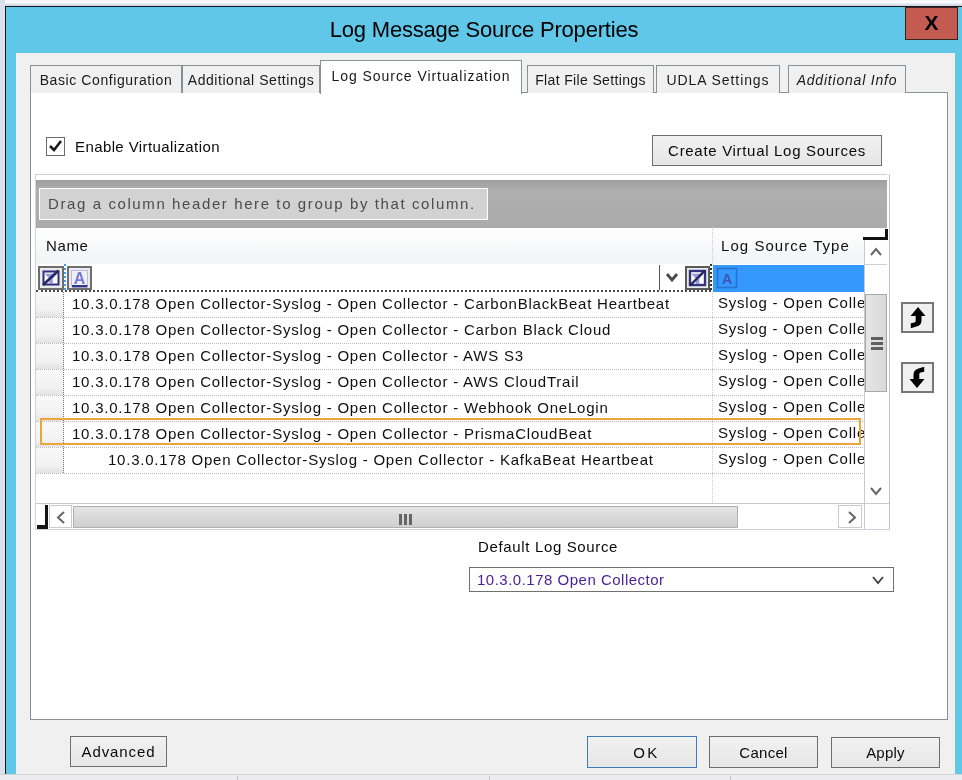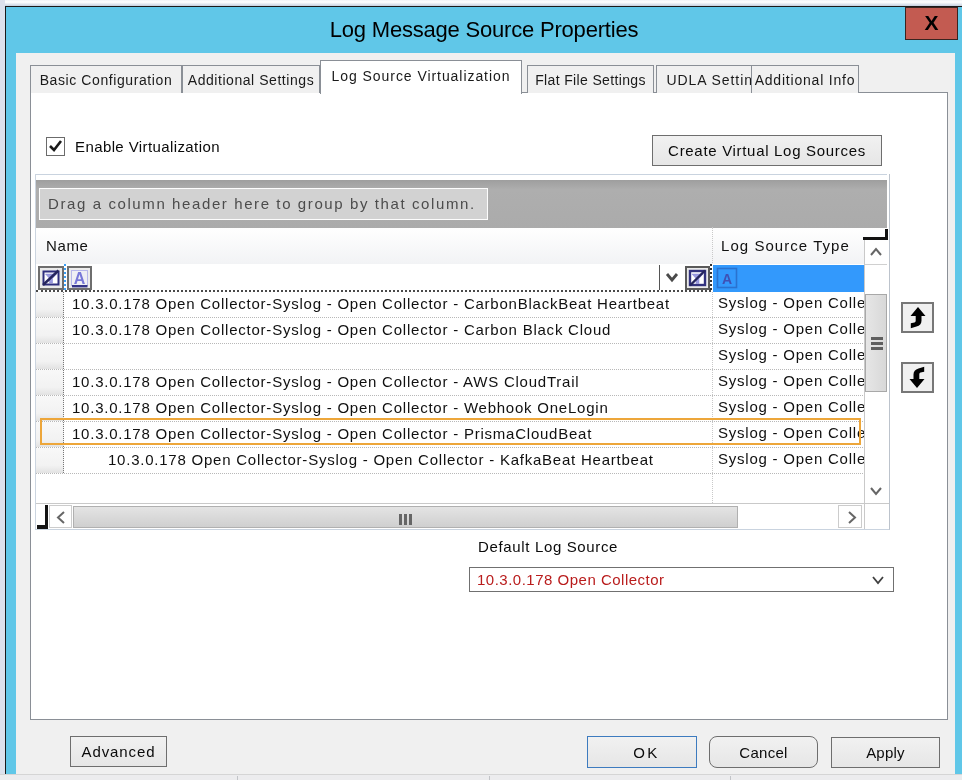--- a/index.html
+++ b/index.html
@@ -24,21 +24,21 @@
 
 <div class="abs" style="left:16px; top:53px; width:939px; height:723px; background:#f0f0f0;"></div>
 
 <div class="abs" style="left:30px; top:92px; width:918px; height:628px; background:#ffffff; border:1px solid #8a8f96;"></div>
 
 <div class="abs" style="left:0px; top:62px; height:31px; font-size:14px; color:#1a1a1a;">
   <div class="abs tab" style="left:30px;  width:152px; letter-spacing:0.59px;">Basic Configuration</div>
   <div class="abs tab" style="left:182px; width:138px; letter-spacing:0.55px;">Additional Settings</div>
   <div class="abs tab" style="left:527px; width:127px; letter-spacing:0.35px;">Flat File Settings</div>
   <div class="abs tab" style="left:656px; width:124px; letter-spacing:0.92px;">UDLA Settings</div>
-  <div class="abs tab" style="left:751px; width:108px; letter-spacing:0.8px;">Additional Info</div>
+  <div class="abs tab" style="left:788px; width:118px; letter-spacing:0.8px;font-style:italic;">Additional Info</div>
   <div class="abs tabactive" style="left:320px; width:202px; letter-spacing:0.94px;">Log Source Virtualization</div>
 </div>
 
 <div class="abs" style="left:46px; top:137px; width:19px; height:19px; background:#fff; border:1px solid #6b6b6b;"></div>
 <svg class="abs" style="left:48px; top:139px;" width="15" height="15" viewBox="0 0 15 15">
     <path d="M2 7 L6 11 L13 2" stroke="#1a1a1a" stroke-width="2.6" fill="none"></path>
   </svg>
 <div class="abs" style="left:75px; top:137px; height:19px; display:flex; align-items:center; font-size:15px; letter-spacing:0.4px; color:#0a0a0a;">Enable Virtualization</div>
 
 <div class="abs btn" style="left:652px; top:135px; width:230px; height:31px; letter-spacing:0.69px;">Create Virtual Log Sources</div>
@@ -107,20 +107,21 @@
     <div style="position:absolute; left:36px; top:3px; white-space:nowrap;">10.3.0.178 Open Collector-Syslog - Open Collector - CarbonBlackBeat Heartbeat</div>
     <div style="position:absolute; left:682px; top:2px; width:146px; overflow:hidden; white-space:nowrap;">Syslog - Open Collector</div>
   </div>
       <div style="position:relative; width:851px; height:26px; border-bottom:1px dotted #b8b8b8;">
     <div style="position:absolute; left:0; top:0; width:28px; height:25px; background:linear-gradient(#f8f8f8,#f2f2f2 70%,#e2e2e2); border-right:1px dotted #777;"></div>
     <div style="position:absolute; left:36px; top:3px; white-space:nowrap;">10.3.0.178 Open Collector-Syslog - Open Collector - Carbon Black Cloud</div>
     <div style="position:absolute; left:682px; top:2px; width:146px; overflow:hidden; white-space:nowrap;">Syslog - Open Collector</div>
   </div>
       <div style="position:relative; width:851px; height:26px; border-bottom:1px dotted #b8b8b8;">
     <div style="position:absolute; left:0; top:0; width:28px; height:25px; background:linear-gradient(#f8f8f8,#f2f2f2 70%,#e2e2e2); border-right:1px dotted #777;"></div>
+    <div style="position:absolute; left:36px; top:3px; white-space:nowrap;">10.3.0.178 Open Collector-Syslog - Open Collector - AWS S3</div>
     <div style="position:absolute; left:682px; top:2px; width:146px; overflow:hidden; white-space:nowrap;">Syslog - Open Collector</div>
   </div>
       <div style="position:relative; width:851px; height:26px; border-bottom:1px dotted #b8b8b8;">
     <div style="position:absolute; left:0; top:0; width:28px; height:25px; background:linear-gradient(#f8f8f8,#f2f2f2 70%,#e2e2e2); border-right:1px dotted #777;"></div>
     <div style="position:absolute; left:36px; top:3px; white-space:nowrap;">10.3.0.178 Open Collector-Syslog - Open Collector - AWS CloudTrail</div>
     <div style="position:absolute; left:682px; top:2px; width:146px; overflow:hidden; white-space:nowrap;">Syslog - Open Collector</div>
   </div>
       <div style="position:relative; width:851px; height:26px; border-bottom:1px dotted #b8b8b8;">
     <div style="position:absolute; left:0; top:0; width:28px; height:25px; background:linear-gradient(#f8f8f8,#f2f2f2 70%,#e2e2e2); border-right:1px dotted #777;"></div>
     <div style="position:absolute; left:36px; top:3px; white-space:nowrap;">10.3.0.178 Open Collector-Syslog - Open Collector - Webhook OneLogin</div>
@@ -186,28 +187,28 @@
     </svg>
 </div>
 <div class="abs" style="left:901px; top:362px; width:33px; height:31px; background:#f0f0f0; border:2px solid #777;">
   <svg width="29" height="27" viewBox="0 0 29 27" style="transform:rotate(180deg);">
       <path d="M15 3 L22.5 12 H18.5 V16.5 C18.5 19.8 16.8 21.6 13.5 22.6 L7.8 24.2 V19.3 L11.4 18.4 C12.3 18.1 12.7 17.6 12.7 16.5 V12 H7.5 Z" fill="#000"></path>
     </svg>
 </div>
 
 <div class="abs" style="left:478px; top:538px; font-size:15px; letter-spacing:0.65px; color:#0a0a0a;">Default Log Source</div>
 <div class="abs" style="left:469px; top:567px; width:425px; height:25px; background:#fff; border:1px solid #707070;">
-  <div class="abs" style="left:7px; top:0px; height:23px; display:flex; align-items:center; font-size:15px; letter-spacing:0.5px; color:#b91c1c;">10.3.0.178 Open Collector</div>
+  <div class="abs" style="left:7px; top:0px; height:23px; display:flex; align-items:center; font-size:15px; letter-spacing:0.5px; color:#4c1d95;">10.3.0.178 Open Collector</div>
   <svg class="abs" style="right:8px; top:6px;" width="14" height="12" viewBox="0 0 14 12">
       <path d="M2 3 L7 9 L12 3" stroke="#404040" stroke-width="1.8" fill="none"></path>
     </svg>
 </div>
 
 <div class="abs btn" style="left:33px;  top:736px; width:97px; height:31px; letter-spacing:0.9px;margin-left:37px;">Advanced</div>
 <div class="abs btn" style="left:587px; top:736px; width:110px; height:32px; border:1px solid #3d7bbf; letter-spacing:2.5px; padding-left:9px;">OK</div>
-<div class="abs btn" style="left:709px; top:736px; width:109px; height:32px; letter-spacing:0.26px;border-radius:8px;">Cancel</div>
+<div class="abs btn" style="left:709px; top:736px; width:109px; height:32px; letter-spacing:0.26px;">Cancel</div>
 <div class="abs btn" style="left:831px; top:737px; width:109px; height:31px; letter-spacing:0.24px;">Apply</div>
 
 <div class="abs" style="left:0; top:774px; width:962px; height:6px; background:#ececee; border-top:1px solid #d5d5d5;">
   <div class="abs" style="left:237px; top:1px; width:1px; height:5px; background:#c2c4c8;"></div>
   <div class="abs" style="left:489px; top:1px; width:1px; height:5px; background:#c2c4c8;"></div>
   <div class="abs" style="left:730px; top:1px; width:1px; height:5px; background:#c2c4c8;"></div>
 </div>
 
 </body></html>

